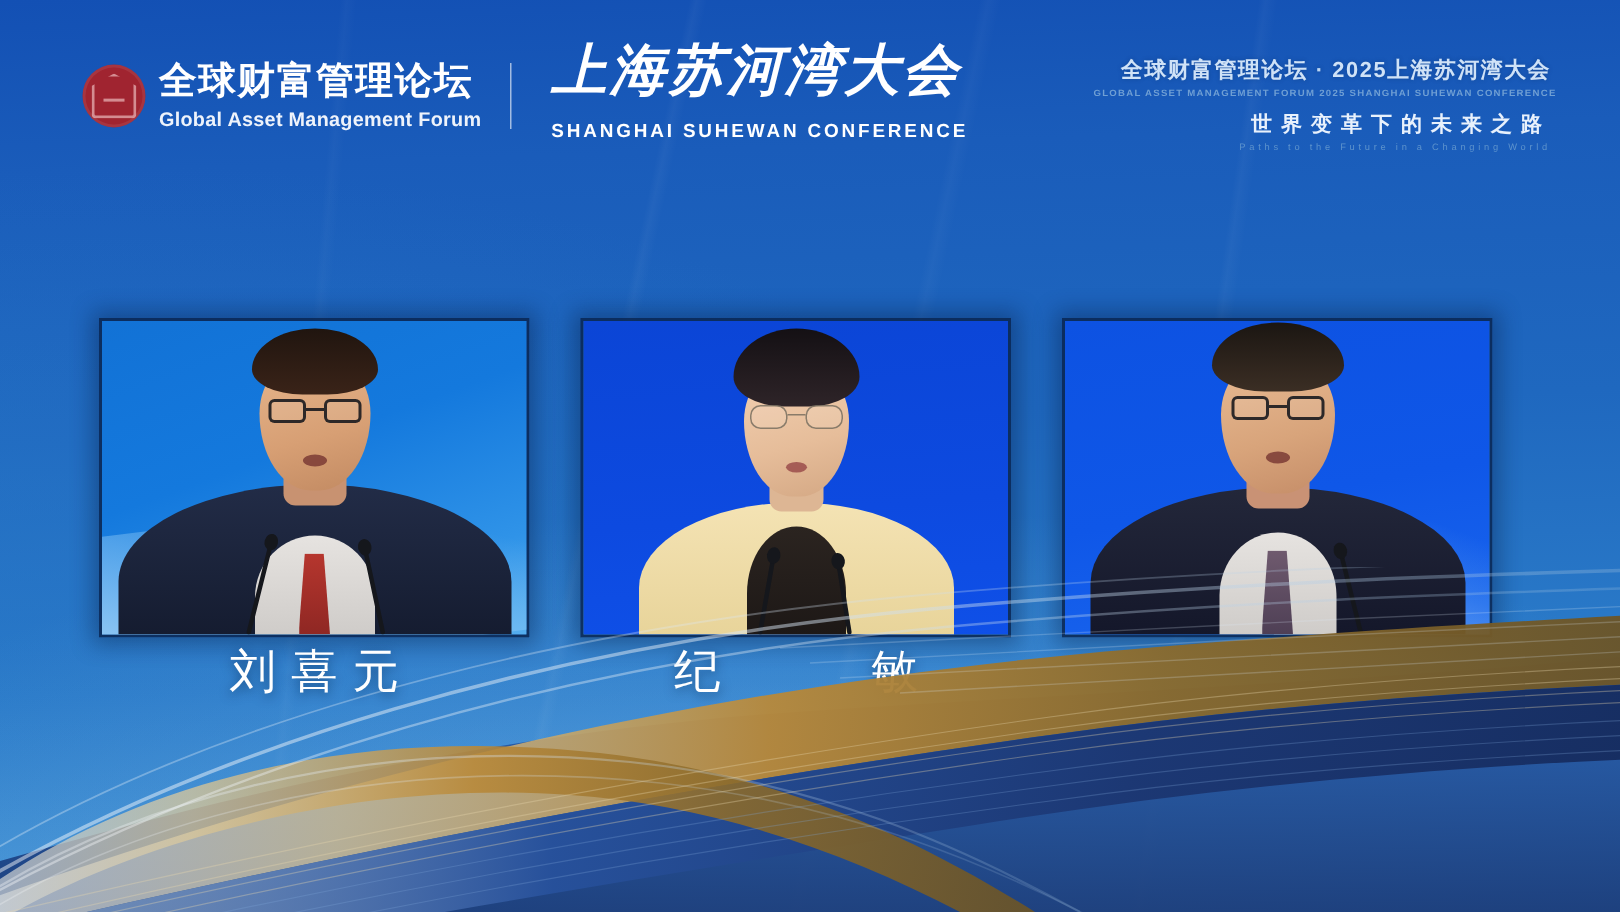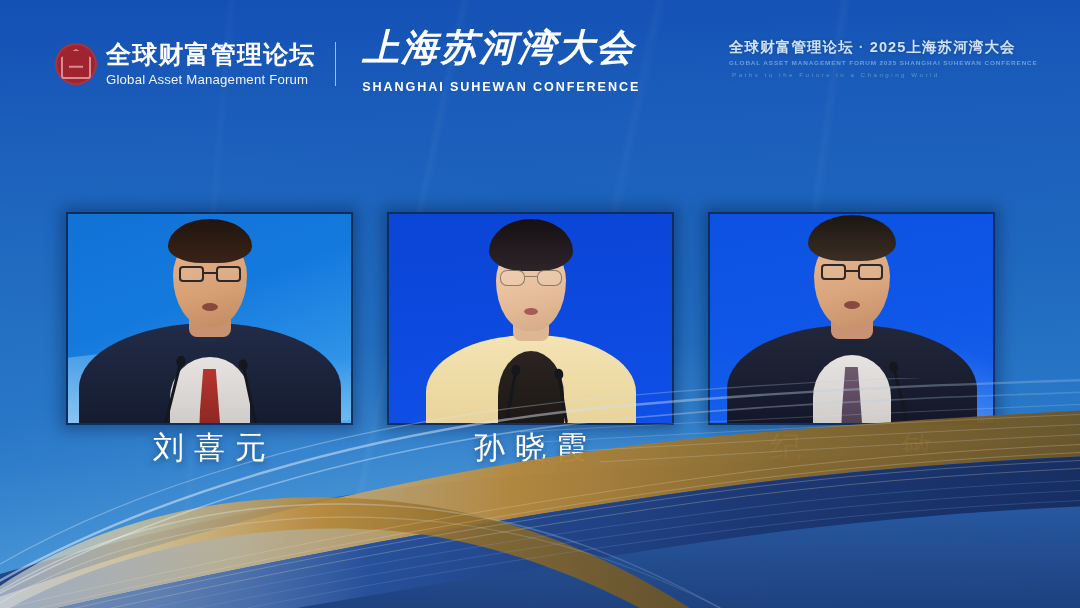--- a/index.html
+++ b/index.html
@@ -50,41 +50,41 @@
     content:""; position:absolute; left:50%; top:57%;
     width:14px; height:2.5px; transform:translate(-50%,-50%);
     background:rgba(255,225,225,0.55);
   }
   .brand-block { margin-left:9px; }
   .brand-cn {
     color:#ffffff; font-size:25px; font-weight:bold;
     letter-spacing:1.2px; line-height:28px; white-space:nowrap;
   }
   .brand-en {
-    color:#eef3fb; font-size:13.2px; font-weight:normal;
+    color:#eef3fb; font-size:13.2px; font-weight:bold;
     letter-spacing:0.2px; line-height:16px; white-space:nowrap; margin-top:4px;
   }
   .divider {
     width:1.6px; height:44px; background:rgba(255,255,255,0.60);
     margin:0 17px 0 19px; flex:0 0 auto;
   }
   .brand2-cn {
     color:#ffffff; font-size:37px; font-weight:bold;
     font-family:"Liberation Serif","DejaVu Serif",serif;
     font-style:italic; letter-spacing:2px; line-height:30px; white-space:nowrap;
   }
   .brand2-en {
     color:#ffffff; font-size:12.6px; font-weight:bold;
     letter-spacing:1.9px; line-height:15px; white-space:nowrap; margin-top:17px;
   }
 
   
   .header-right {
     position:absolute; right:46px; top:38px;
-    text-align:left; width:305px;
+    text-align:right; width:305px;
   }
   .evt-line1 {
     color:#cfe2f7; font-size:14.5px; font-weight:bold;
     letter-spacing:1.1px; line-height:18px; white-space:nowrap;
     text-shadow:0 0 3px rgba(10,50,110,0.45);
   }
   .evt-line1 .dot { padding:0 5px; color:#bcd6f2; }
   .evt-line2 {
     color:#6f9fd4; font-size:6.4px; font-weight:bold;
     letter-spacing:0.85px; line-height:10px; white-space:nowrap;
@@ -227,20 +227,21 @@
       <div class="brand2-cn">上海苏河湾大会</div>
       <div class="brand2-en">SHANGHAI SUHEWAN CONFERENCE</div>
     </div>
   </div>
 
   <div class="header-right">
     <div class="evt-line1">
       <span>全球财富管理论坛</span><span class="dot">·</span><span>2025上海苏河湾大会</span>
     </div>
     <div class="evt-line2">GLOBAL ASSET MANAGEMENT FORUM 2025 SHANGHAI SUHEWAN CONFERENCE</div>
+    <div class="evt-line3">世界变革下的未来之路</div>
     <div class="evt-line4">Paths to the Future in a Changing World</div>
   </div>
 
   <div class="panels">
 
     <div class="panel">
       <div class="photo-frame">
         <div class="photo">
           <div class="bk-a"></div>
             <div class="sheen-a"></div>
@@ -304,21 +305,20 @@
             <div class="mouth" style="bottom:114px;"></div>
             <div class="mic" style="height:56px;left:196px;bottom:0;transform:rotate(-14deg);"></div>
           </div>
         </div>
       </div>
     </div>
   </div>
 
   <div class="names">
     <div class="name">刘喜元</div>
-    <div class="name">孙晓霞</div>
     <div class="name wide">纪 敏</div>
   </div>
 
   <div class="waves">
     <svg viewBox="0 0 1080 230" preserveAspectRatio="none">
       <defs>
         <linearGradient id="gGold" x1="0" y1="0" x2="1" y2="0">
           <stop offset="0%" stop-color="#cfd8e4" stop-opacity="0.75"></stop>
           <stop offset="22%" stop-color="#d9c79a" stop-opacity="0.85"></stop>
           <stop offset="48%" stop-color="#b8893a"></stop>

